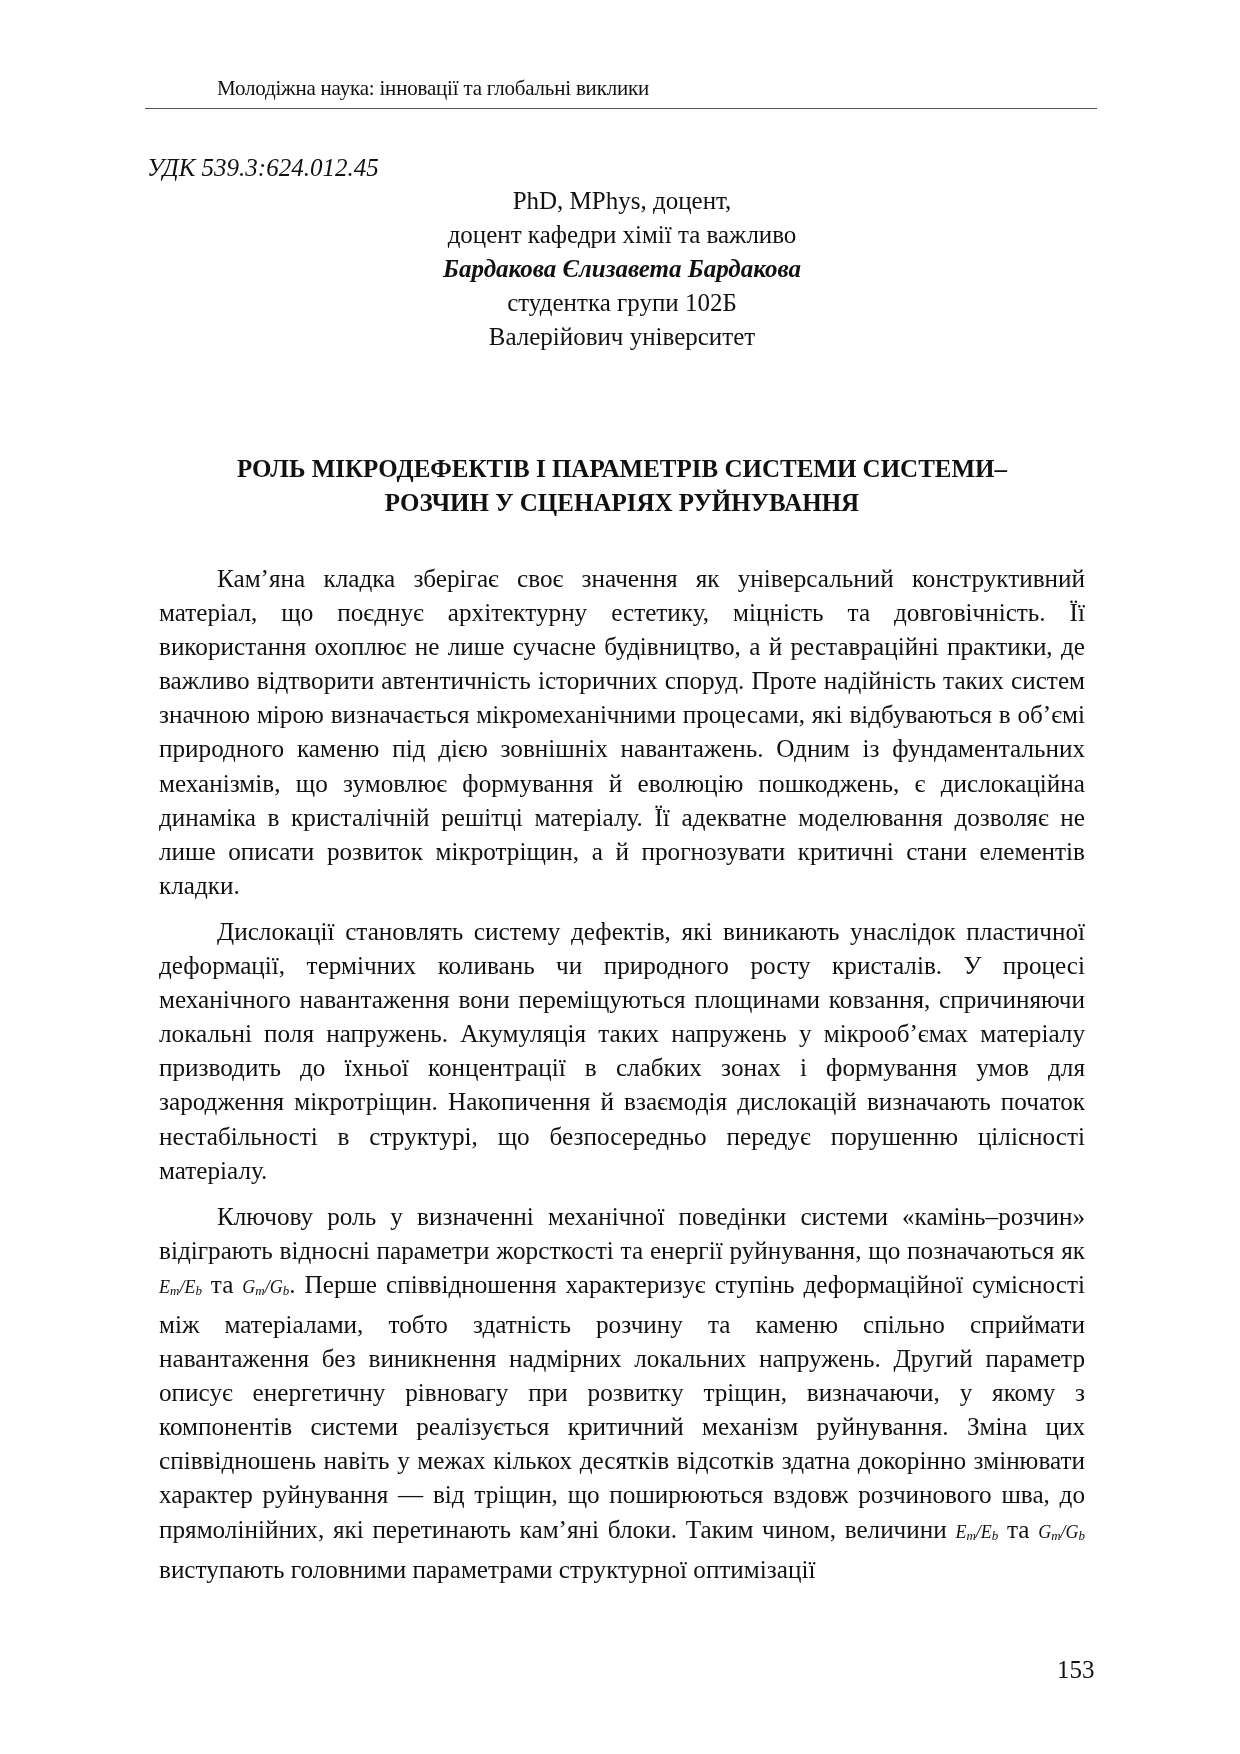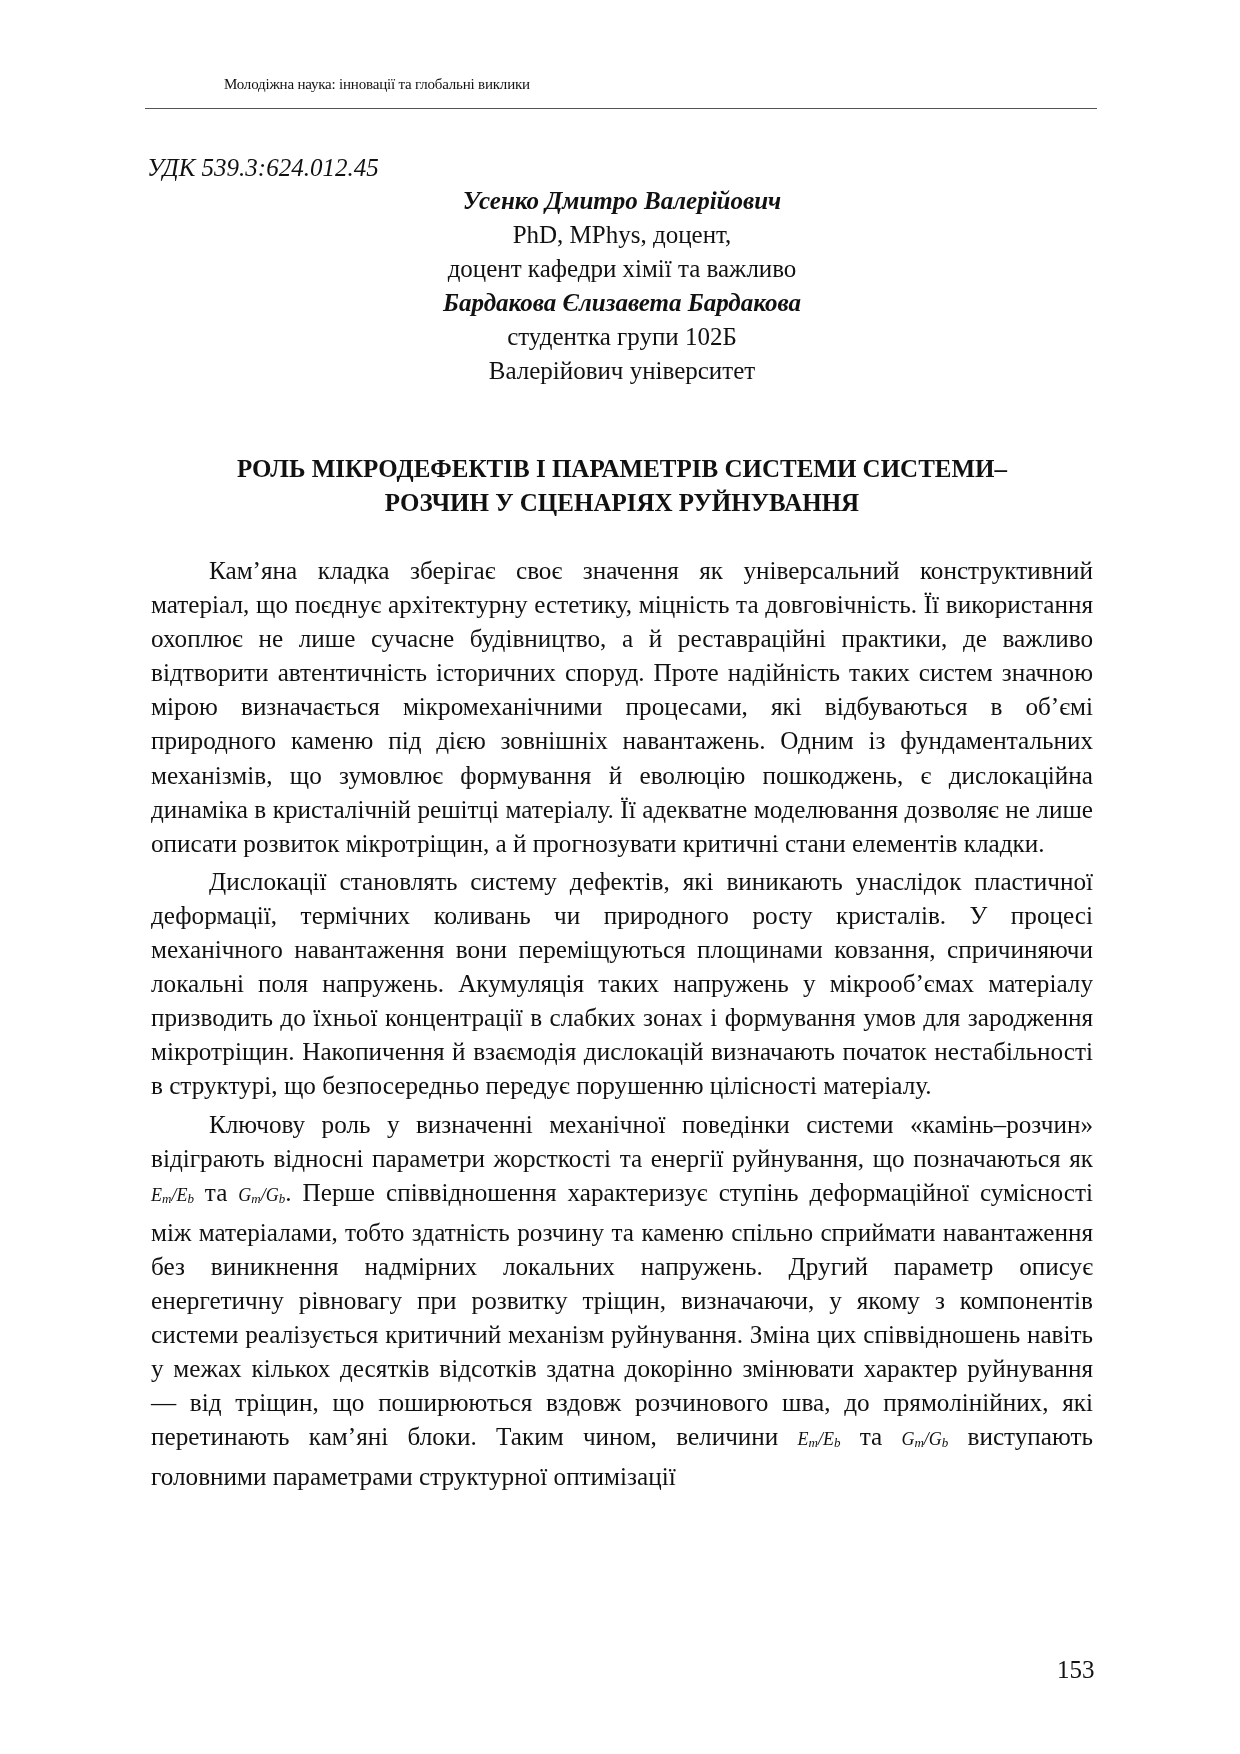--- a/index.html
+++ b/index.html
@@ -1,44 +1,43 @@
 <!DOCTYPE html>
 <html><head>
 <meta charset="utf-8">
 <style>
   html, body { margin: 0; padding: 0; background: #ffffff; }
   body { width: 1240px; height: 1754px; position: relative; overflow: hidden;
          font-family: "Liberation Serif", "DejaVu Serif", serif; color: #111; }
-  .running-header { position: absolute; left: 224px; top: 76px; font-size: 15px;
+  .running-header { position: absolute; left: 217px; top: 76px; font-size: 21px;
                     letter-spacing: -0.2px; font-family: Liberation Serif, serif; }
   .header-rule { position: absolute; left: 145px; top: 108px; width: 952px; height: 0;
                  border-top: 1.5px solid #555; }
   .udc { position: absolute; left: 147px; top: 154px; font-size: 25px; font-style: italic; }
   .authors { position: absolute; left: 147px; top: 184px; width: 950px; text-align: center;
              font-size: 25px; line-height: 34px; }
   .authors .name { font-weight: bold; font-style: italic; }
   .title { position: absolute; left: 147px; top: 452px; width: 950px; text-align: center;
            font-weight: bold; font-size: 25px; line-height: 34px; }
   .body-text { position: absolute; left: 147px; top: 550px; width: 950px; font-size: 25.2px;
                line-height: 34.1px; text-align: justify; }
-  .body-text p { margin: 4px; text-indent: 58px; }
+  .body-text p { margin: 12px; text-indent: 58px; }
   .var { font-style: italic; font-size: 18px; }
   .var sub { font-size: 13px; vertical-align: -2px; }
   .page-number { position: absolute; left: 1057px; top: 1656px; font-size: 25px; }
 </style>
 </head>
 <body>
 
 <div class="running-header">Молодіжна наука: інновації та глобальні виклики</div>
 <div class="header-rule"></div>
 
 <div class="udc">УДК 539.3:624.012.45</div>
 
 <div class="authors">
-  <div class="name">Усенко Дмитро Валерійович</div>
   <div>PhD, MPhys, доцент,</div>
   <div>доцент кафедри хімії та важливо</div>
   <div class="name">Бардакова Єлизавета Бардакова</div>
   <div>студентка групи 102Б</div>
   <div>Валерійович університет</div>
 </div>
 
 <div class="title">
   <div>РОЛЬ МІКРОДЕФЕКТІВ І ПАРАМЕТРІВ СИСТЕМИ СИСТЕМИ–</div>
   <div>РОЗЧИН У СЦЕНАРІЯХ РУЙНУВАННЯ</div>

